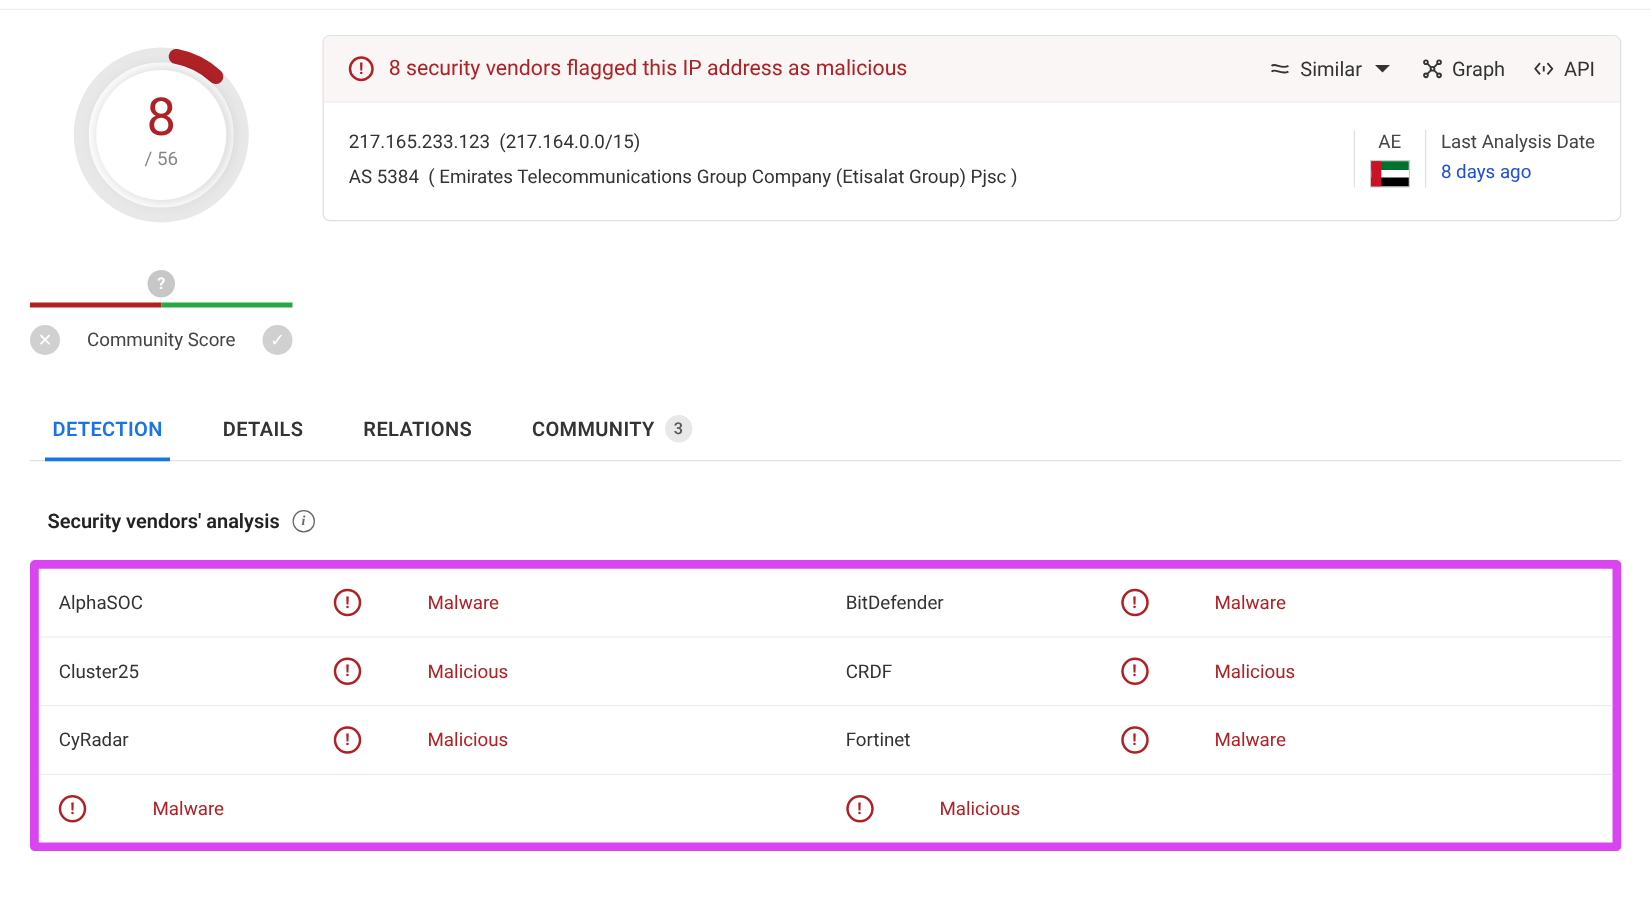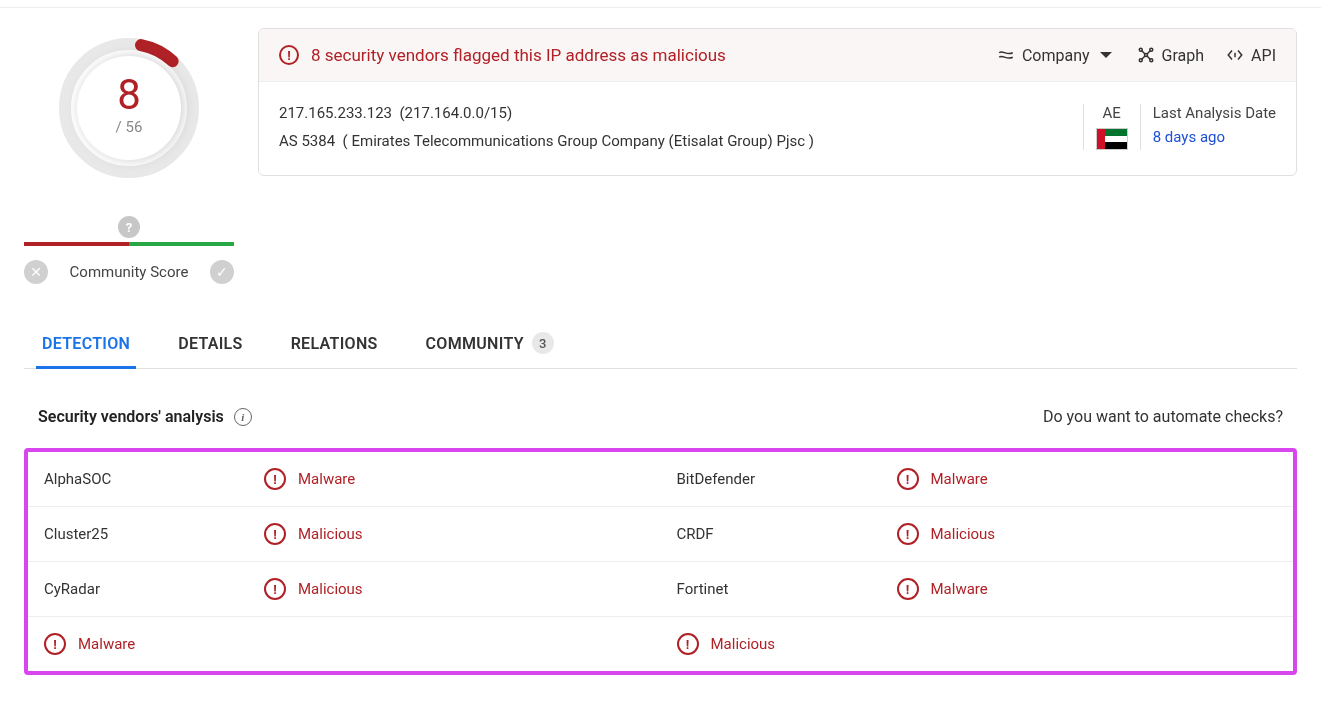--- a/index.html
+++ b/index.html
@@ -66,28 +66,28 @@
   .tab.active::after { content: ""; position: absolute; left: -6px; right: -6px; bottom: -1px; height: 3px; background: #1a73e8; }
   .tab-badge { background: #e8e8e8; color: #555; border-radius: 11px; min-width: 22px; height: 22px; display: inline-flex; align-items: center; justify-content: center; font-size: 13px; font-weight: 500; padding: 0 6px; }
 
   
   .vendors-section { margin: 38px 24px 0 24px; }
   .vendors-header { display: flex; justify-content: space-between; align-items: center; padding: 0 14px 22px 14px; }
   .vendors-title { font-size: 16px; font-weight: 600; color: #222; display: flex; align-items: center; gap: 10px; }
   .info-icon { width: 18px; height: 18px; border: 1.5px solid #666; border-radius: 50%; display: inline-flex; align-items: center; justify-content: center; font-size: 11px; color: #666; font-weight: bold; font-style: italic; font-family: Georgia, serif; }
   .automate-link { font-size: 16px; color: #333; cursor: pointer; }
 
-  .vendors-table { border: 4px solid #d946ef; border-radius: 4px; overflow: hidden; }
+  .vendors-table { border: 7px solid #d946ef; border-radius: 4px; overflow: hidden; }
   .vendor-row { display: flex; border-bottom: 1px solid #eee; }
   .vendor-row:last-child { border-bottom: none; }
   .vendor-cell { flex: 1; display: flex; align-items: center; padding: 16px 16px; }
   .vendor-name { width: 220px; font-size: 15px; color: #333; flex-shrink: 0; }
   .vendor-verdict { display: flex; align-items: center; gap: 12px; }
   .verdict-icon { width: 22px; height: 22px; border: 2px solid #b02126; border-radius: 50%; display: flex; align-items: center; justify-content: center; color: #b02126; font-size: 13px; font-weight: bold; flex-shrink: 0; }
-  .verdict-text { color: #b02126; font-size: 15px; }
+  .verdict-text { color: #b02126; font-size: 15px; margin-left: 41px; }
 </style>
 </head>
 <body>
 
 <div class="top-spacer"></div>
 
 <div class="main-area">
 
   <div class="left-col">
     <div class="gauge-wrap">
@@ -122,21 +122,21 @@
     <div class="card">
       <div class="card-header">
         <div class="alert-icon">!</div>
         <div class="alert-text">8 security vendors flagged this IP address as malicious</div>
         <div class="hdr-actions">
           <div class="hdr-action">
             <svg viewBox="0 0 24 24" fill="none" stroke="#333" stroke-width="2">
                 <path d="M3 9 C 7 5, 13 13, 21 9"></path>
                 <path d="M3 15 C 7 11, 13 19, 21 15"></path>
               </svg>
-            <span>Company</span>
+            <span>Similar</span>
             <svg viewBox="0 0 12 12" width="11" height="11">
                 <path d="M2 4 L6 8 L10 4" fill="#333"></path>
               </svg>
           </div>
           <div class="hdr-action">
             <svg viewBox="0 0 24 24" fill="none" stroke="#333" stroke-width="2">
                 <circle cx="5" cy="5" r="2"></circle>
                 <circle cx="19" cy="5" r="2"></circle>
                 <circle cx="5" cy="19" r="2"></circle>
                 <circle cx="19" cy="19" r="2"></circle>
@@ -200,21 +200,20 @@
     <span class="tab-badge">3</span>
   </div>
 </div>
 
 <div class="vendors-section">
   <div class="vendors-header">
     <div class="vendors-title">
       <span>Security vendors' analysis</span>
       <span class="info-icon">i</span>
     </div>
-    <div class="automate-link">Do you want to automate checks?</div>
   </div>
 
   <div class="vendors-table">
 
   <div class="vendor-row">
         <div class="vendor-cell">
           <div class="vendor-name">AlphaSOC</div>
           <div class="vendor-verdict">
             <div class="verdict-icon">!</div>
             <div class="verdict-text">Malware</div>

